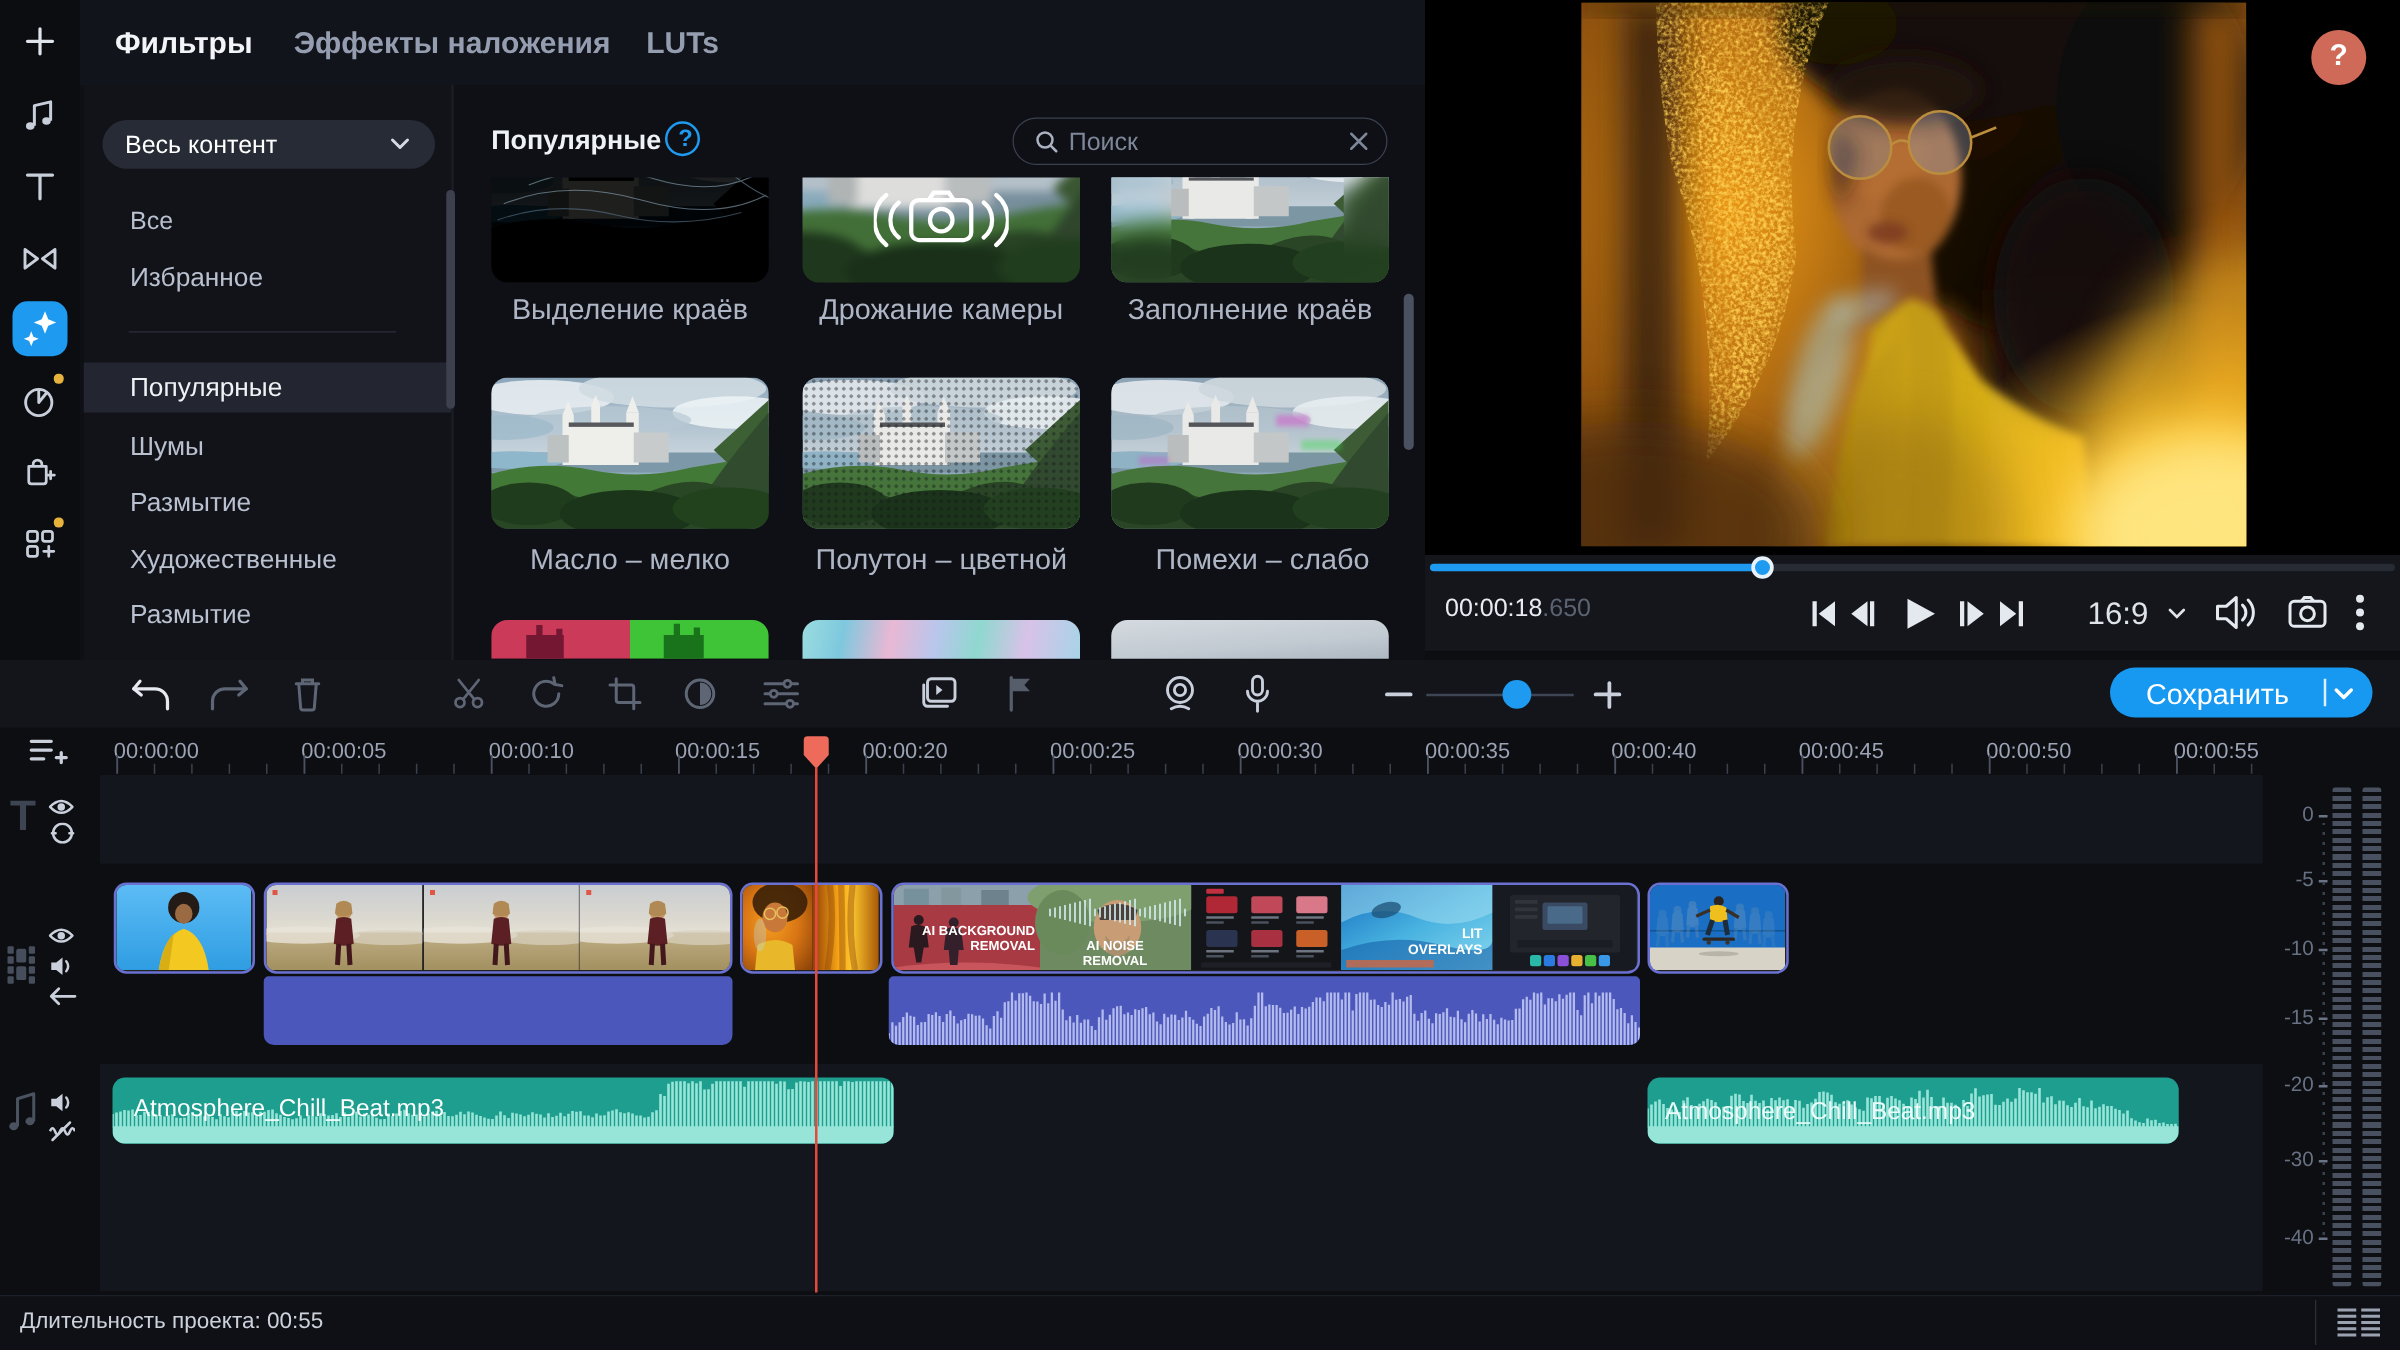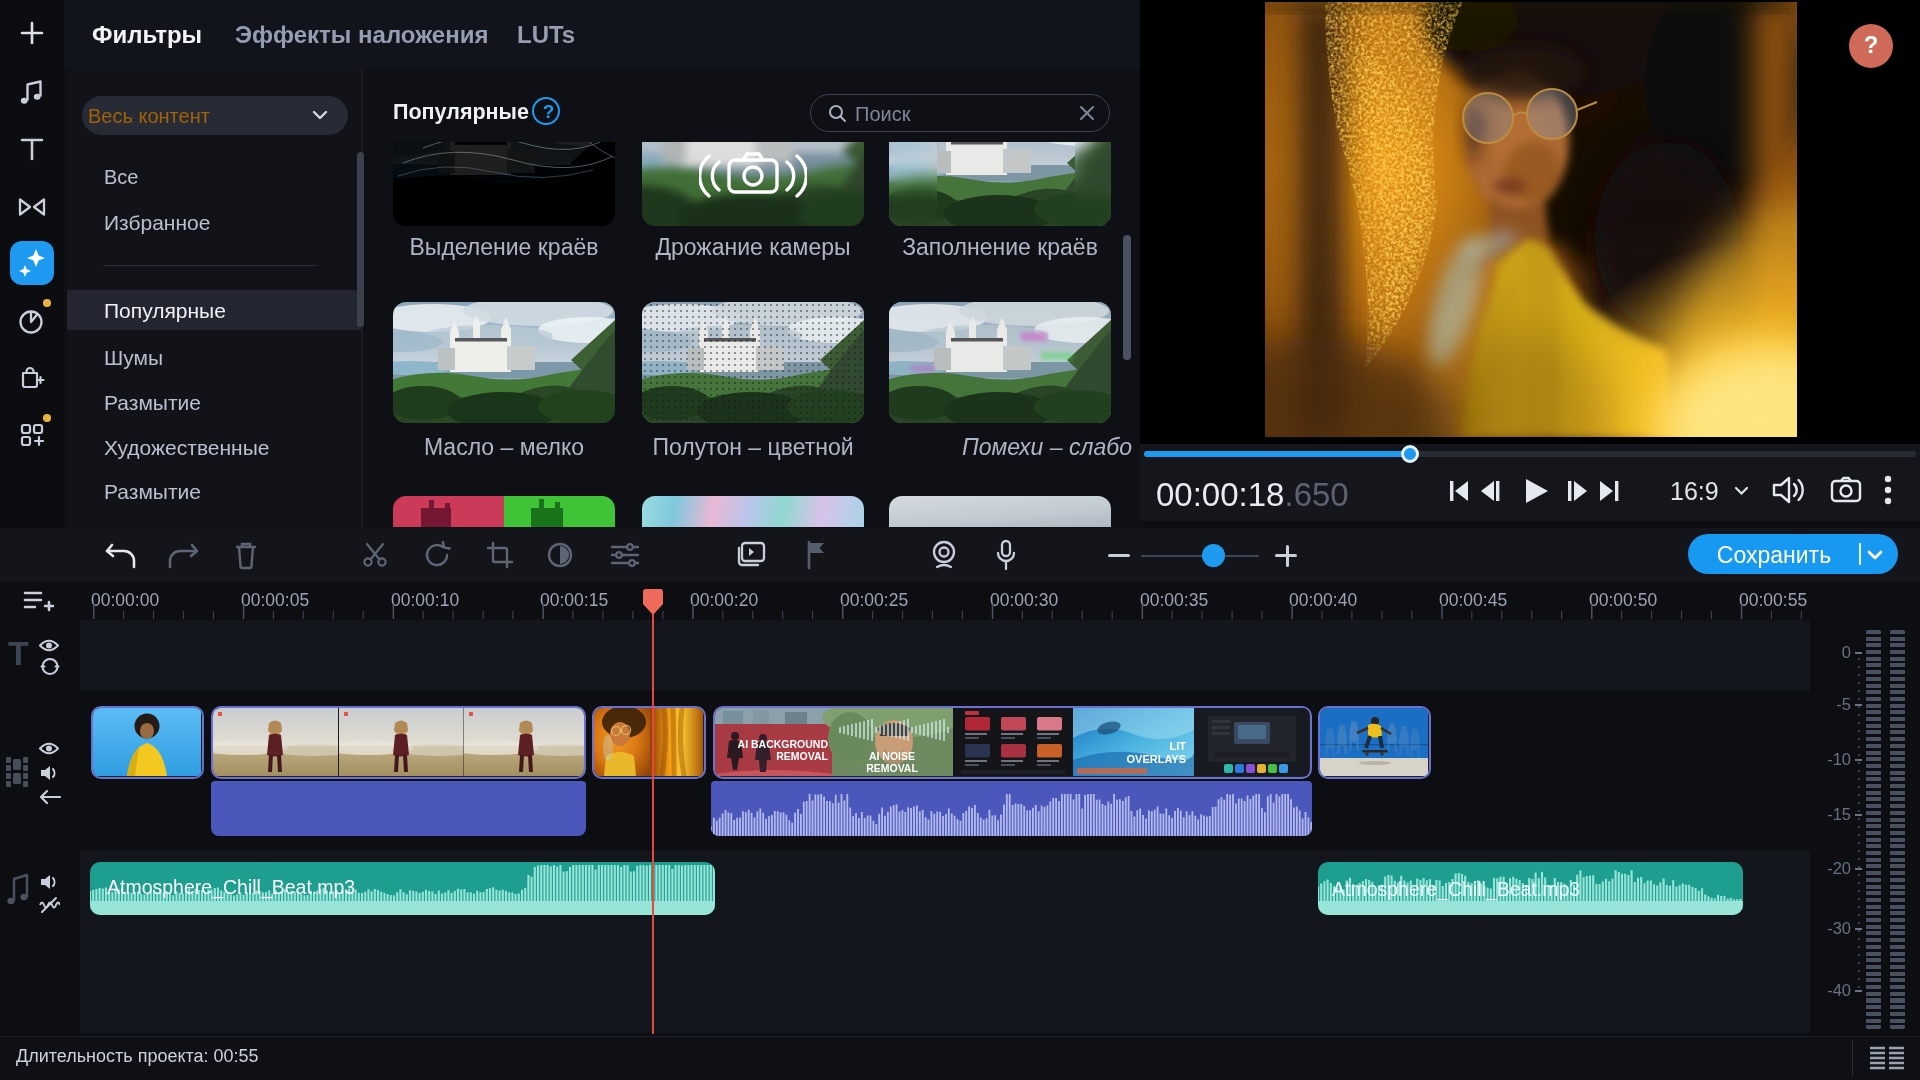--- a/index.html
+++ b/index.html
@@ -64,21 +64,21 @@
   <div class="abs" id="fxpanel" style="left:64px;top:0;width:1076px;height:528px;background:#0e1015;">
 
     <div class="abs" style="left:0;top:0;width:1076px;height:68px;background:#12141b;"></div>
     <div class="abs" style="left:28px;top:21px;font-size:24px;font-weight:bold;color:#f2f4f8;">Фильтры</div>
     <div class="abs" style="left:171px;top:21px;font-size:24px;font-weight:bold;color:#959db0;">Эффекты наложения</div>
     <div class="abs" style="left:453px;top:21px;font-size:24px;font-weight:bold;color:#959db0;">LUTs</div>
 
     <div class="abs" style="left:3px;top:68px;width:295px;height:460px;background:#111319;"></div>
     <div class="abs" style="left:297px;top:68px;width:2px;height:460px;background:#1a1d25;"></div>
     <div class="abs" style="left:18px;top:96px;width:266px;height:39px;border-radius:20px;background:#272b35;"></div>
-    <div class="abs" style="left:24px;top:105px;font-size:20px;color:#a16207;">Весь контент</div>
+    <div class="abs" style="left:36px;top:105px;font-size:20px;color:#ffffff;">Весь контент</div>
     <svg class="abs" style="left:248px;top:110px" width="16" height="10" viewBox="0 0 16 10">
       <path d="M2 2l6 6 6-6" fill="none" stroke="#d5dae4" stroke-width="2.4" stroke-linecap="round" stroke-linejoin="round"></path>
     </svg>
     <div class="abs" style="left:40px;top:166px;font-size:20px;color:#b9c0cf;">Все</div>
     <div class="abs" style="left:40px;top:211px;font-size:21px;color:#b9c0cf;">Избранное</div>
     <div class="abs" style="left:39px;top:265px;width:214px;height:1px;background:#2b2f3a;"></div>
     <div class="abs" style="left:3px;top:290px;width:294px;height:40px;background:#232631;"></div>
     <div class="abs" style="left:40px;top:299px;font-size:21px;color:#f0f2f6;">Популярные</div>
     <div class="abs" style="left:40px;top:346px;font-size:21px;color:#b9c0cf;">Шумы</div>
     <div class="abs" style="left:40px;top:391px;font-size:21px;color:#b9c0cf;">Размытие</div>
@@ -213,21 +213,21 @@
     <div class="th thfull" style="left:825px;top:302px;">
       <svg width="222" height="121">
           <use href="#castle"></use>
         </svg>
       <div class="abs" style="left:132px;top:30px;width:26px;height:9px;background:#d843c8;opacity:.45;filter:blur(2px)"></div>
       <div class="abs" style="left:152px;top:50px;width:32px;height:8px;background:#39d84a;opacity:.42;filter:blur(2px)"></div>
       <div class="abs" style="left:22px;top:63px;width:24px;height:7px;background:#d843c8;opacity:.35;filter:blur(2px)"></div>
     </div>
     <div class="lbl" style="left:329px;top:434px;">Масло – мелко</div>
     <div class="lbl" style="left:578px;top:434px;">Полутон – цветной</div>
-    <div class="lbl" style="left:872px;top:434px;font-style:italic;">Помехи – слабо</div>
+    <div class="lbl" style="left:835px;top:434px;">Помехи – слабо</div>
 
     <div class="th thbot" style="left:329px;top:496px;">
       <div class="abs" style="left:0;top:0;width:111px;height:31px;background:#cb3a58;"></div>
       <div class="abs" style="left:111px;top:0;width:111px;height:31px;background:#3fc438;"></div>
       <svg class="abs" style="left:0;top:0" width="222" height="31" viewBox="0 0 222 31">
           <g fill="#6b1430" opacity="0.9">
             <rect x="28" y="12" width="30" height="19"></rect>
             <rect x="36" y="4" width="5" height="12"></rect>
             <rect x="52" y="7" width="5" height="10"></rect>
           </g>
@@ -359,21 +359,21 @@
     
     <div class="abs" style="left:709px;top:24px;width:44px;height:44px;border-radius:50%;background:#d06a58;"></div>
     <div class="abs" style="left:709px;top:31px;width:44px;text-align:center;font-size:24px;font-weight:bold;color:#fff;">?</div>
 
     
     <div class="abs" style="left:4px;top:451px;width:772px;height:6px;background:#262b34;border-radius:3px;"></div>
     <div class="abs" style="left:4px;top:451px;width:266px;height:6px;background:#1e9bf0;border-radius:3px;"></div>
     <div class="abs" style="left:261px;top:445px;width:18px;height:18px;border-radius:50%;background:#1e9bf0;border:3px solid #e8f2fb;"></div>
 
     
-    <div class="abs" style="left:16px;top:476px;font-size:33px;color:#e8ebf2;">00:00:18<span style="color:#5b6372">.650</span></div>
+    <div class="abs" style="left:16px;top:476px;font-size:20px;color:#e8ebf2;">00:00:18<span style="color:#5b6372">.650</span></div>
     <g></g>
     <svg class="abs" style="left:308px;top:477px" width="190" height="28" viewBox="0 0 190 28">
       <g fill="#e4e8ef">
         <rect x="2" y="4" width="3.4" height="20"></rect>
           <path d="M20 4 L7 14 L20 24 Z"></path>
         <path d="M46 4 L33 14 L46 24 Z"></path>
           <rect x="48" y="4" width="3.4" height="20"></rect>
         <path d="M78 2 L100 14 L78 26 Z"></path>
         <rect x="120" y="4" width="3.4" height="20"></rect>
           <path d="M126 4 L139 14 L126 24 Z"></path>

